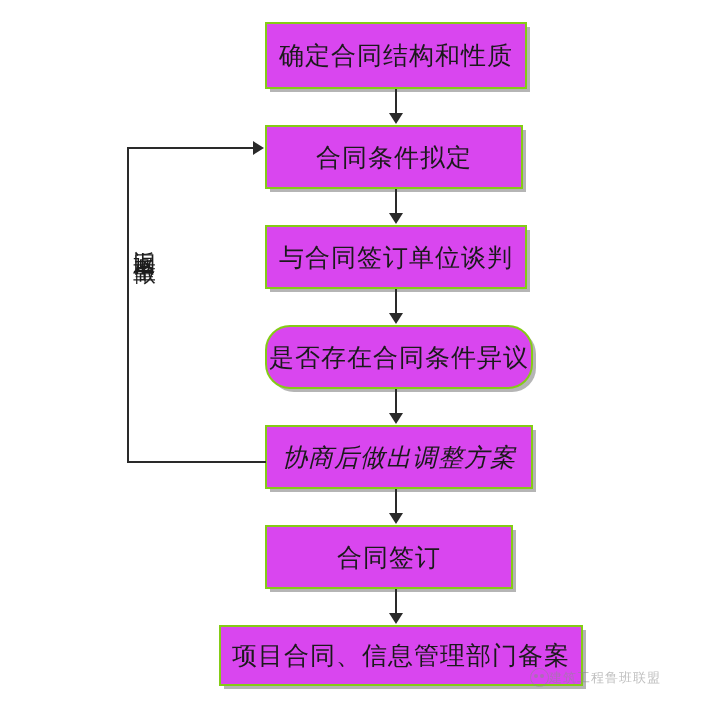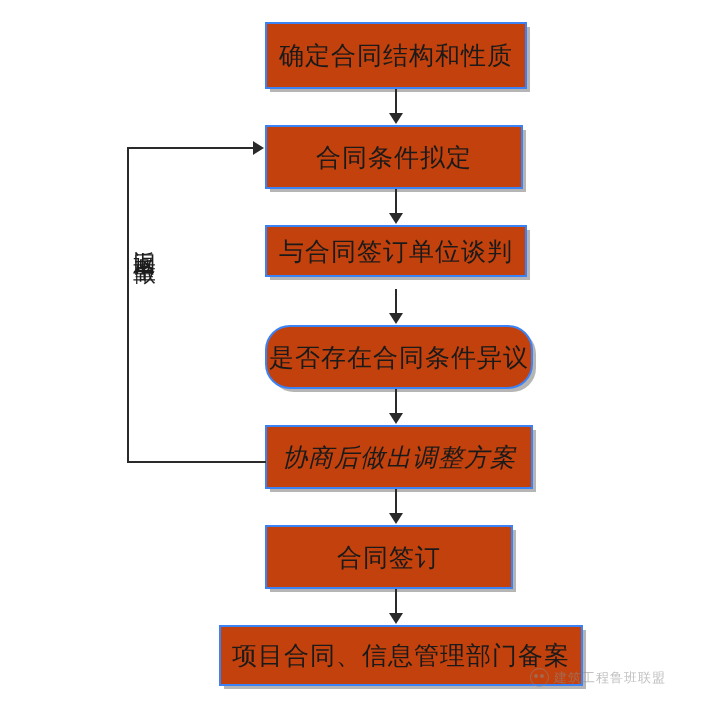--- a/index.html
+++ b/index.html
@@ -15,40 +15,40 @@
     width: 720px;
     height: 709px;
     background: #ffffff;
     overflow: hidden;
   }
 
   
   .node {
     position: absolute;
     box-sizing: border-box;
-    background: #c2410c;
-    border: 2px solid #3b82f6;
+    background: #d946ef;
+    border: 2px solid #84cc16;
     box-shadow: 4px 4px 0 -1px rgba(120,120,120,0.55);
     display: flex;
     align-items: center;
     justify-content: center;
   }
   .node-label {
     font-family: "Liberation Serif", "DejaVu Serif", serif;
     font-size: 25px;
     color: #1a1a1a;
     letter-spacing: 1px;
     white-space: nowrap;
     line-height: 1;
   }
 
   
   #node-1 { left: 265px; top: 22px;  width: 262px; height: 67px; }
   #node-2 { left: 265px; top: 125px; width: 258px; height: 64px; }
-  #node-3 { left: 265px; top: 225px; width: 262px; height: 52px; }
+  #node-3 { left: 265px; top: 225px; width: 262px; height: 64px; }
   #node-4 { left: 265px; top: 325px; width: 268px; height: 64px; border-radius: 25px; }
   #node-5 { left: 265px; top: 425px; width: 268px; height: 64px; font-style: italic; }
   #node-6 { left: 265px; top: 525px; width: 248px; height: 64px; }
   #node-7 { left: 219px; top: 625px; width: 364px; height: 61px; }
 
   
   .conn-line {
     position: absolute;
     background: #2a2a2a;
   }
@@ -106,21 +106,20 @@
     letter-spacing: 4px;
   }
 
   
   #watermark {
     position: absolute;
     left: 530px;
     top: 668px;
     display: flex;
     align-items: center;
-    gap: 5px;
     opacity: 0.55;
   }
   #watermark-logo {
     width: 17px;
     height: 17px;
     border-radius: 50%;
     border: 1px solid #8a8a8a;
     position: relative;
     flex: 0 0 auto;
   }

